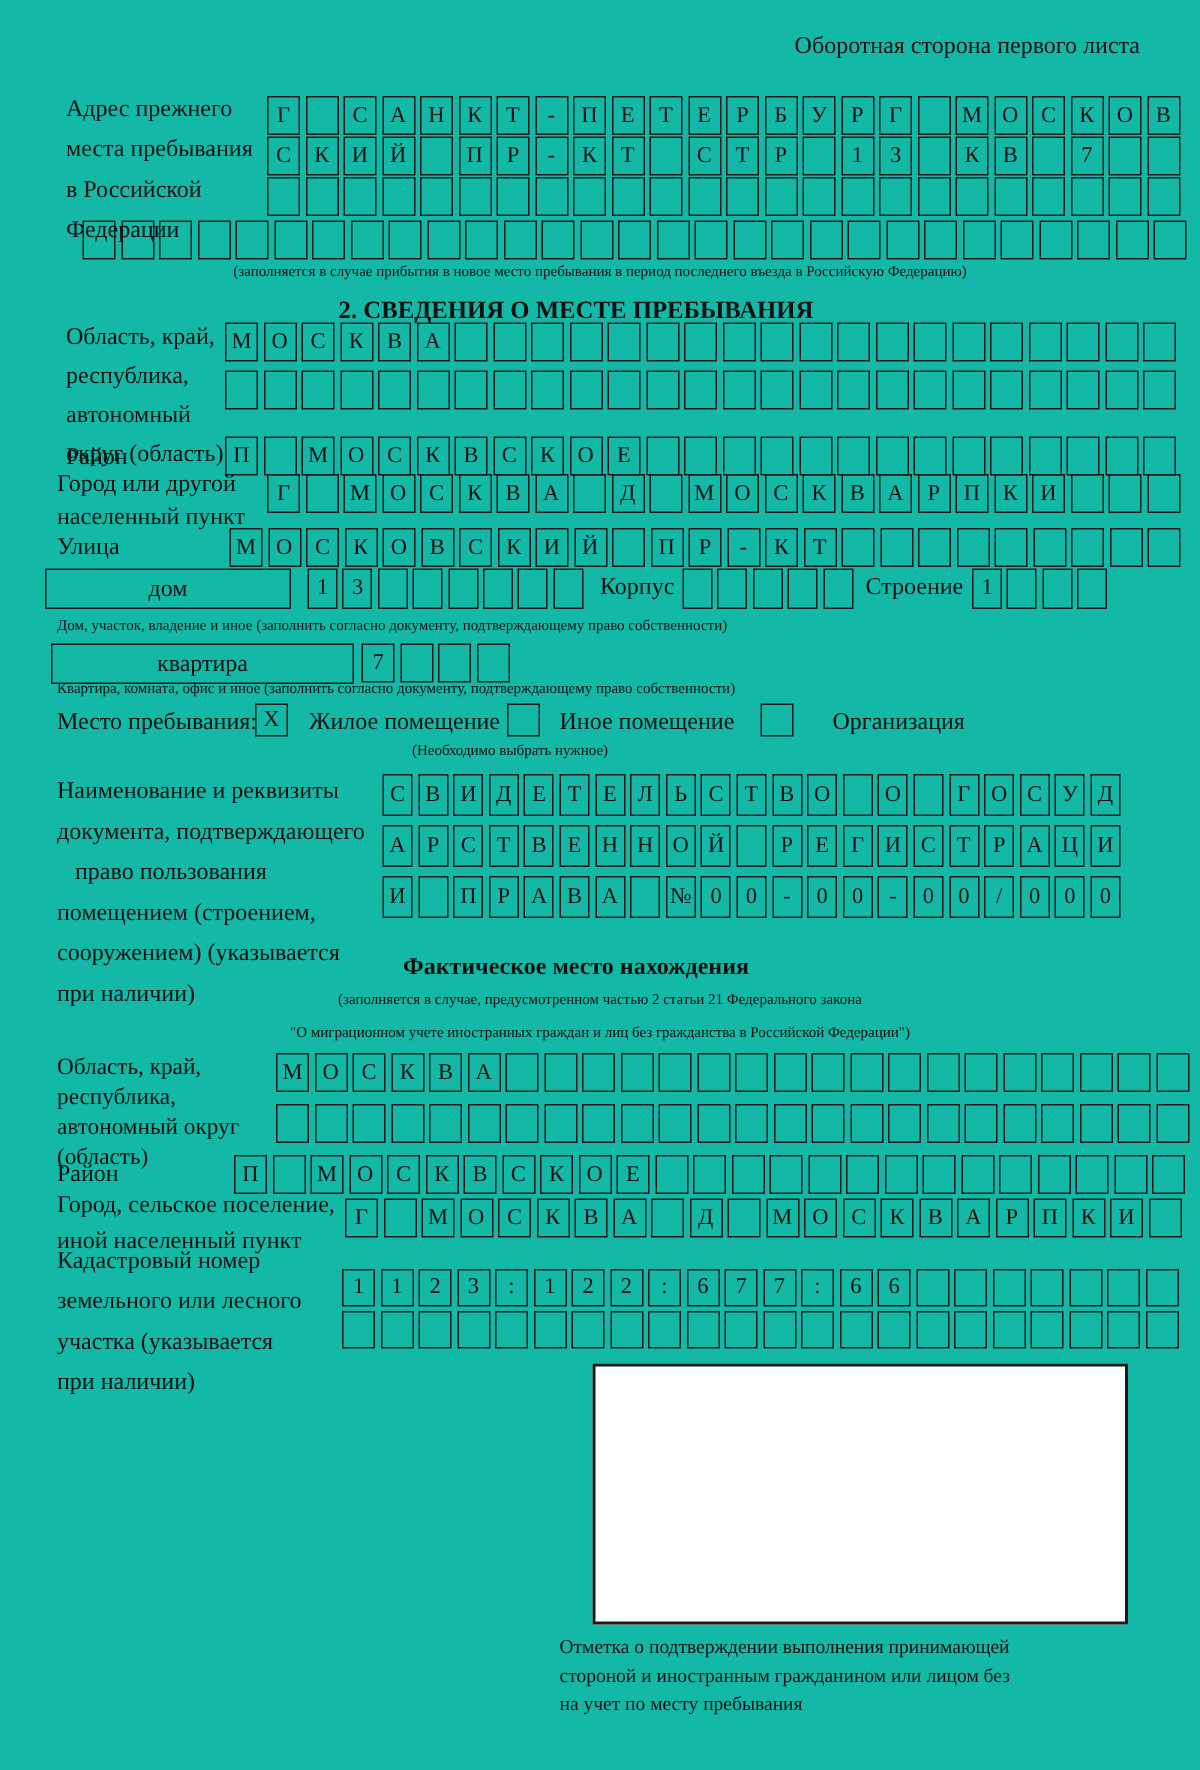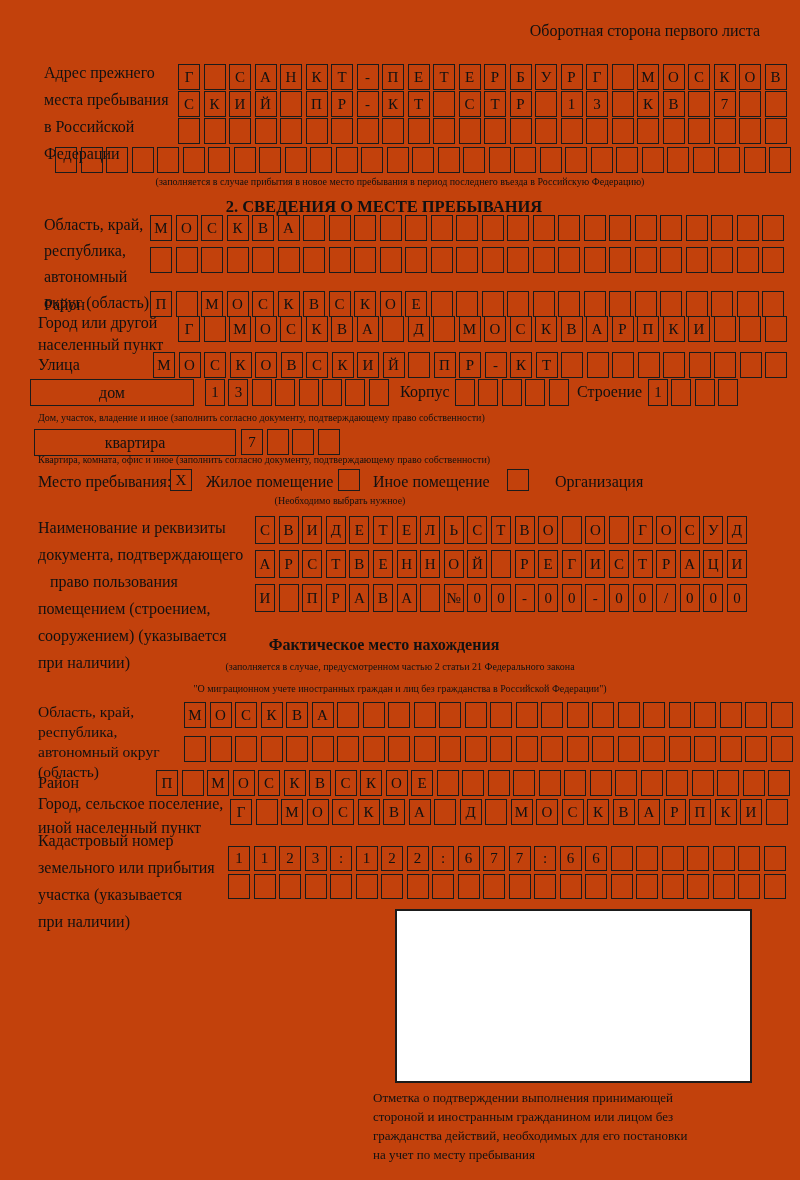--- a/index.html
+++ b/index.html
@@ -1,16 +1,16 @@
 <!DOCTYPE html>
 <html><head>
 <meta charset="utf-8">
 <style>
   html,body{margin:0;padding:0;background:#fff;}
-  .page{position:relative;width:800px;height:1180px;background:#c2410c;overflow:hidden;
+  .page{position:relative;width:800px;height:1180px;background:#14b8a6;overflow:hidden;
         font-family:"Liberation Serif","DejaVu Serif",serif;color:#111;}
   .lbl{position:absolute;font-size:16px;line-height:1.1;white-space:nowrap;}
   .lbl-sm{position:absolute;font-size:15.5px;line-height:1.1;white-space:nowrap;}
   .cap{position:absolute;font-size:10px;line-height:1.1;white-space:nowrap;}
   .centered{left:0;width:800px;text-align:center;}
   .hdr{position:absolute;left:0;width:768px;text-align:center;font-weight:700;font-size:16.5px;}
   .cellrow{position:absolute;display:flex;gap:3.5px;}
   .cell{flex:0 0 22px;width:22px;height:26px;border:1.5px solid #1b1b1b;box-sizing:border-box;
         display:flex;align-items:center;justify-content:center;font-size:15px;line-height:1;}
   .cellrow.svid{gap:3.6px;}
@@ -533,21 +533,21 @@
       <span class="cell">В</span>
       <span class="cell">А</span>
       <span class="cell">Р</span>
       <span class="cell">П</span>
       <span class="cell">К</span>
       <span class="cell">И</span>
       <span class="cell"></span>
     </div>
 
   <div class="lbl" style="left:38px;top:832px;">Кадастровый номер</div>
-  <div class="lbl" style="left:38px;top:859px;">земельного или прибытия</div>
+  <div class="lbl" style="left:38px;top:859px;">земельного или лесного</div>
   <div class="lbl" style="left:38px;top:886px;">участка (указывается</div>
   <div class="lbl" style="left:38px;top:913px;">при наличии)</div>
   <div class="cellrow kad" style="left:228px;top:846px;">
       <span class="cell">1</span>
       <span class="cell">1</span>
       <span class="cell">2</span>
       <span class="cell">3</span>
       <span class="cell">:</span>
       <span class="cell">1</span>
       <span class="cell">2</span>
@@ -589,17 +589,16 @@
       <span class="cell"></span>
       <span class="cell"></span>
       <span class="cell"></span>
       <span class="cell"></span>
     </div>
 
   <div class="stamp" style="left:395px;top:909px;width:357px;height:174px;"></div>
   <div class="stampnote" style="left:373px;top:1088px;width:400px;">
     <div>Отметка о подтверждении выполнения принимающей</div>
     <div>стороной и иностранным гражданином или лицом без</div>
-    <div>гражданства действий, необходимых для его постановки</div>
     <div>на учет по месту пребывания</div>
   </div>
 
 </div>
 
 </body></html>

